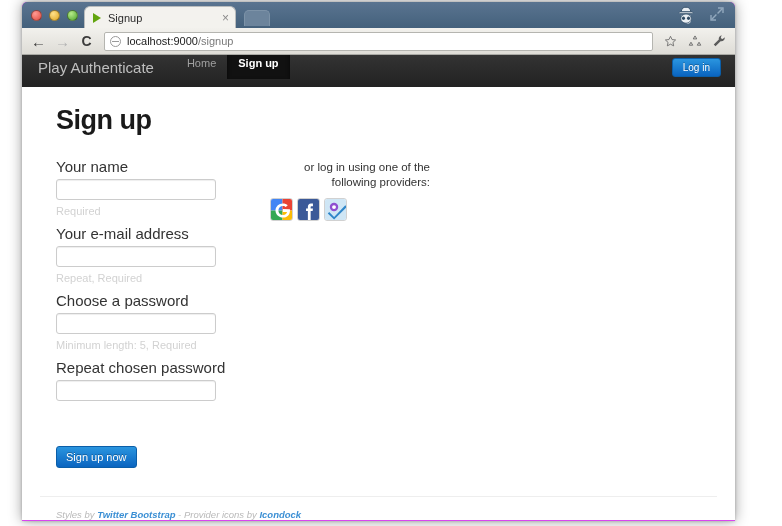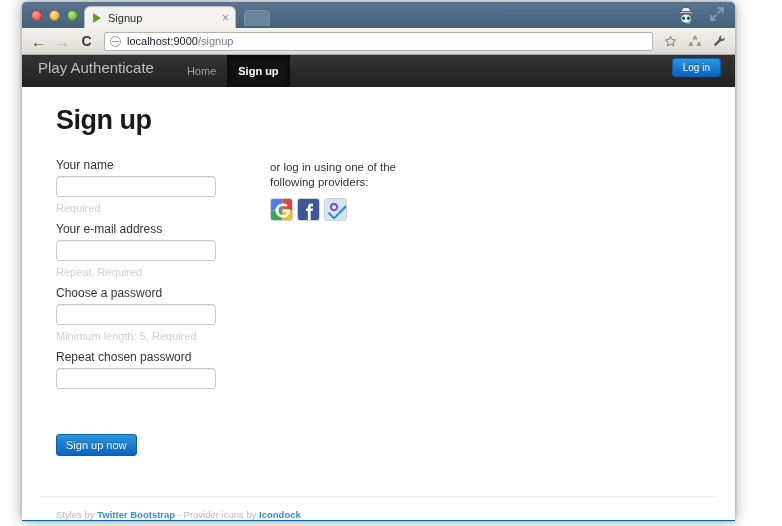--- a/index.html
+++ b/index.html
@@ -16,21 +16,21 @@
     position: relative;
     width: 782px; height: 526px;
     background: #ffffff;
   }
 
   
   #browser-window {
     position: absolute;
     left: 22px; top: 2px;
     width: 713px; height: 519px;
-    background: #0369a1;
+    background: #d946ef;
     box-shadow: 0 0 14px rgba(0,0,0,0.38), 0 0 3px rgba(0,0,0,0.25);
     border-radius: 5px 5px 0 0;
     overflow: hidden;
   }
 
   
   #tabstrip {
     position: relative;
     height: 26px;
     background: linear-gradient(to bottom, #5a7490 0%, #44617c 100%);
@@ -163,21 +163,21 @@
     height: 32px;
     background: linear-gradient(to bottom, #333333 0%, #222222 100%);
     display: flex; align-items: center;
     padding: 0 14px 8px 16px;
   }
   #brand {
     font-size: 15px; color: #bfbfbf;
     margin-right: 22px;
     white-space: nowrap;
   }
-  #site-nav-items { display: flex; align-items: flex-end; height: 40px; }
+  #site-nav-items { display: flex; align-items: flex-start; height: 40px; }
   .nav-item {
     font-size: 11px;
     color: #a0a0a0;
     padding: 0 11px;
     line-height: 32px;
     height: 32px;
     white-space: nowrap;
   }
   .nav-item.active {
     color: #ffffff;
@@ -211,21 +211,21 @@
     letter-spacing: -0.5px;
   }
 
   #form-row {
     display: flex;
     margin: 22px 0 0 18px;
   }
   #signup-form { width: 178px; flex: 0 0 auto; }
   .field { margin-bottom: 2px; }
   .field-label {
-    font-size: 12px;
+    font-size: 15px;
     color: #333333;
     margin-bottom: 4px;
   }
   .field-input {
     width: 160px; height: 21px;
     border: 1px solid #cccccc;
     border-radius: 3px;
     background: #ffffff;
     box-shadow: inset 0 1px 1px rgba(0,0,0,0.07);
   }
@@ -250,20 +250,21 @@
   }
 
   
   #providers { margin-left: 36px; padding-top: 2px; }
   #providers-text {
     font-size: 11.5px;
     color: #333333;
     width: 160px;
     line-height: 15px;
     margin-bottom: 8px;
+    text-align: right;
   }
   #provider-icons { display: flex; gap: 4px; }
   .prov {
     width: 23px; height: 23px;
     border-radius: 3px;
     position: relative;
     overflow: hidden;
     border: 1px solid rgba(0,0,0,0.18);
   }
   .prov svg { display: block; }
@@ -280,20 +281,21 @@
   }
   #footer-line1 {
     font-size: 10.5px;
     color: #333333;
     margin-left: 18px;
   }
   #footer-line2 {
     font-size: 9.5px;
     color: #b9b9b9;
     margin: 9px 0 0 18px;
+    font-style: italic;
   }
   .lnk { color: #3b8fd4; }
   .lnk-b { color: #3b8fd4; font-weight: bold; }
 </style>
 </head>
 <body>
 
 <div id="desktop">
 
   <div id="browser-window">

